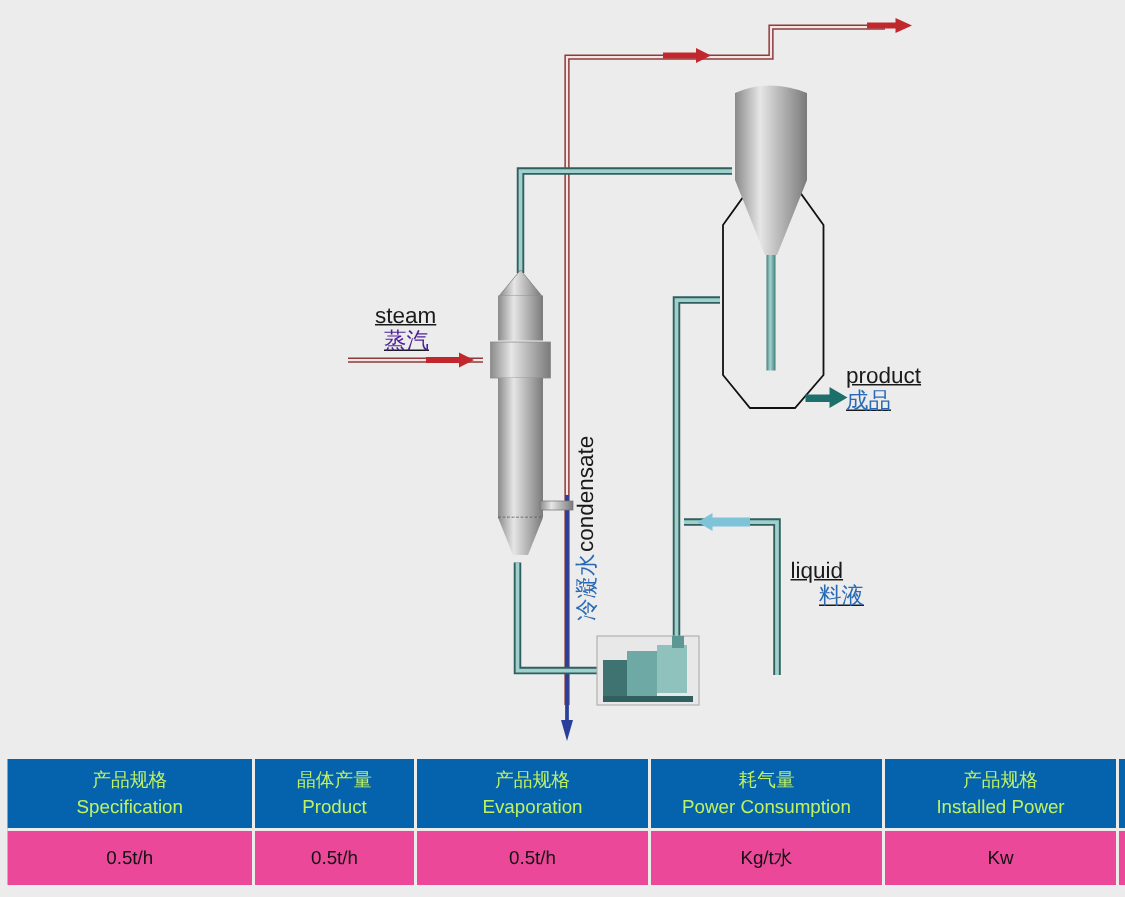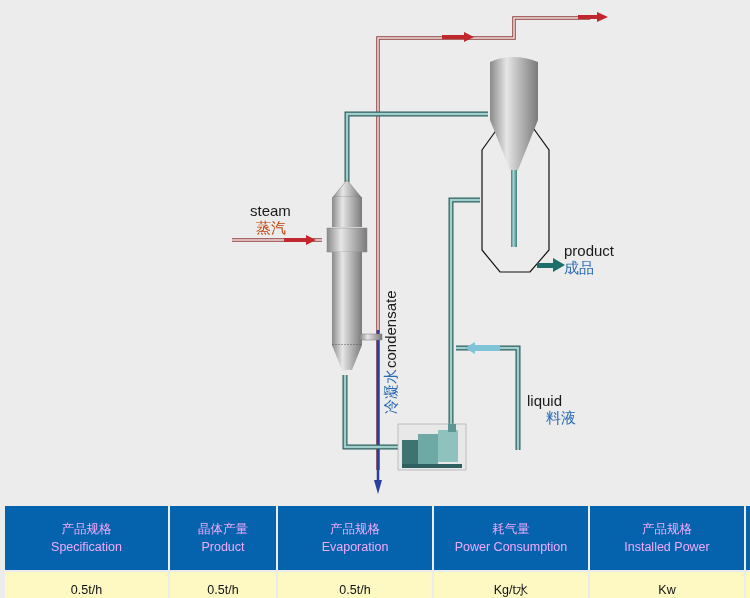--- a/index.html
+++ b/index.html
@@ -1,26 +1,26 @@
 <!DOCTYPE html>
 <html><head>
 <meta charset="utf-8">
 <style>
   html, body { margin:0; padding:0; }
   body { width:750px; height:598px; background:#ececec; position:relative; overflow:hidden;
          font-family:"Liberation Sans", "DejaVu Sans", sans-serif; }
   #diagram { position:absolute; left:0; top:0; width:750px; height:505px; }
-  .lbl { position:absolute; font-size:15px; color:#1a1a1a; line-height:17px; }
-  .lbl-cn-red { color:#c2410c; }
+  .lbl { position:absolute; font-size:15px; color:#1a1a1a; line-height:17px;text-decoration:underline; }
+  .lbl-cn-red { color:#4c1d95; }
   .lbl-cn-blue { color:#2a6ab5; }
   .vert-label { position:absolute; left:376px; top:262px; width:30px; height:160px; }
   .vert-label span { position:absolute; transform-origin:0 0; transform:rotate(-90deg); white-space:nowrap; font-size:15px; }
   table { position:absolute; left:3px; top:506px; width:745px; border-collapse:separate; border-spacing:2px 0; table-layout:fixed; }
-  th { background:#0562ad; color:#f0abfc; font-weight:normal; font-size:12.5px; line-height:18px; height:64px; padding:0; text-align:center; }
-  td { background:#fef9c3; color:#111; font-size:12.5px; height:34px; text-align:center; border-top:2px solid #ececec; }
+  th { background:#0562ad; color:#bef264; font-weight:normal; font-size:12.5px; line-height:18px; height:46px; padding:0; text-align:center; }
+  td { background:#ec4899; color:#111; font-size:12.5px; height:34px; text-align:center; border-top:2px solid #ececec; }
   th .cn, th .en { display:block; }
   .edge-col { width:4px; }
 </style>
 </head>
 <body>
 
 <svg id="diagram" viewBox="0 0 750 505">
   <defs>
     <linearGradient id="metal" x1="0" x2="1" y1="0" y2="0">
       <stop offset="0" stop-color="#8a8a8a"></stop>
@@ -96,21 +96,21 @@
 <div class="vert-label">
   <span class="lbl-cn-blue" style="left:6px;top:152px;">冷凝水</span>
   <span style="left:6px;top:106px;color:#1a1a1a;">condensate</span>
 </div>
 
 <div class="lbl" style="left:564px;top:242px;">
   <div>product</div>
   <div class="lbl-cn-blue" style="">成品</div>
 </div>
 
-<div class="lbl" style="left:527px;top:392px;">
+<div class="lbl" style="left:527px;top:372px;">
   <div>liquid</div>
   <div class="lbl-cn-blue" style="margin-left:19px;">料液</div>
 </div>
 
 <table>
   <colgroup>
     <col style="width:163px">
       <col style="width:106px">
       <col style="width:154px">
       <col style="width:154px">

